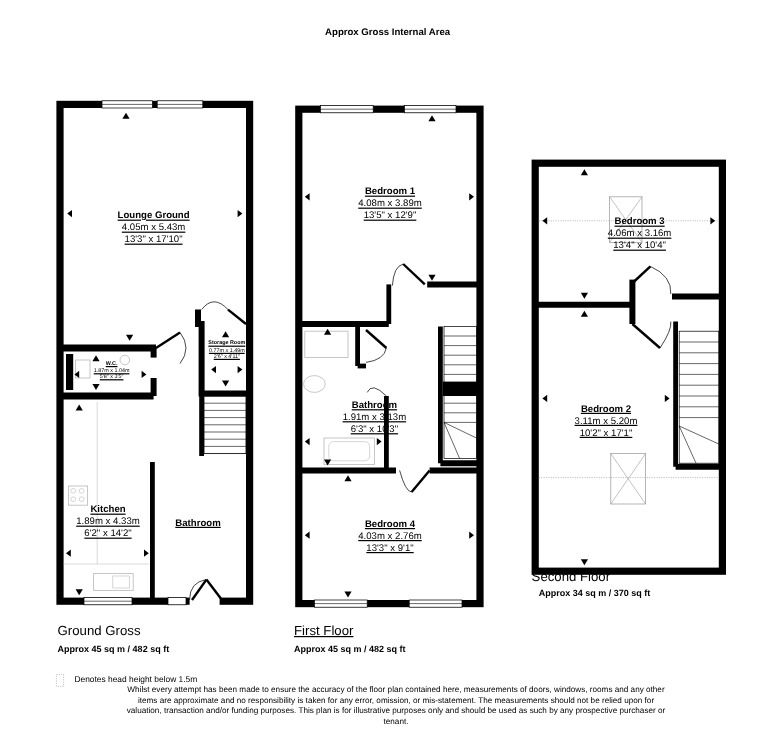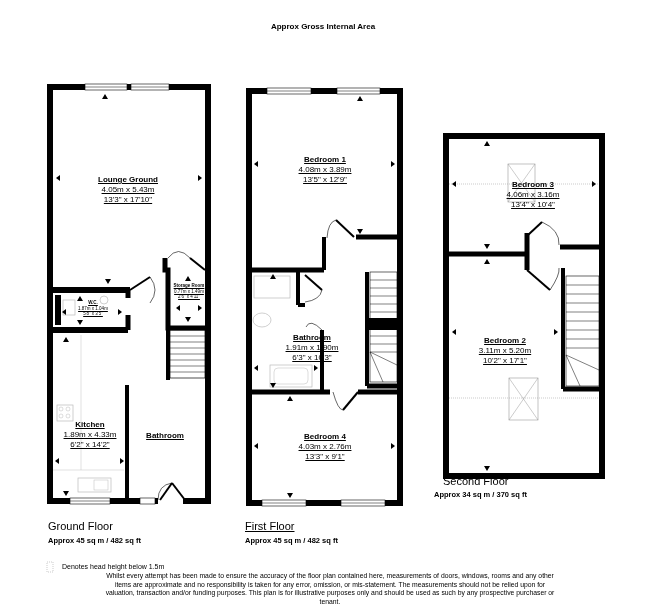--- a/index.html
+++ b/index.html
@@ -263,42 +263,42 @@
   <span class="n">Bathroom</span>
 </div>
 
 <div class="rl" style="left:275px;top:155px;width:100px;">
   <span class="n">Bedroom 1</span>
   <span class="d">4.08m x 3.89m</span>
   <span class="d">13'5" x 12'9"</span>
 </div>
 <div class="rl" style="left:252px;top:333px;width:64px;margin-left:28px;">
   <span class="n">Bathroom</span>
-  <span class="d">1.91m x 1.90m</span>
+  <span class="d">1.91m x 3.13m</span>
   <span class="d">6'3" x 10'3"</span>
 </div>
 <div class="rl" style="left:275px;top:432px;width:100px;">
   <span class="n">Bedroom 4</span>
   <span class="d">4.03m x 2.76m</span>
   <span class="d">13'3" x 9'1"</span>
 </div>
 
 <div class="rl" style="left:483px;top:180px;width:100px;">
   <span class="n">Bedroom 3</span>
   <span class="d">4.06m x 3.16m</span>
   <span class="d">13'4" x 10'4"</span>
 </div>
 <div class="rl" style="left:455px;top:336px;width:100px;">
   <span class="n">Bedroom 2</span>
   <span class="d">3.11m x 5.20m</span>
   <span class="d">10'2" x 17'1"</span>
 </div>
 
-<div class="fl" style="left:48px;top:520px;">Ground Floor</div>
+<div class="fl" style="left:48px;top:520px;">Ground Gross</div>
 <div class="fa" style="left:48px;top:536px;">Approx 45 sq m / 482 sq ft</div>
 <div class="fl" style="left:245px;top:520px;text-decoration:underline;">First Floor</div>
 <div class="fa" style="left:245px;top:536px;">Approx 45 sq m / 482 sq ft</div>
 <div class="fl" style="left:443px;top:475px;text-align:center;">Second Floor</div>
-<div class="fa" style="left:434px;top:490px;">Approx 34 sq m / 370 sq ft</div>
+<div class="fa" style="left:449px;top:490px;">Approx 34 sq m / 370 sq ft</div>
 
 <div class="legend">Denotes head height below 1.5m</div>
 
 <div class="disc">Whilst every attempt has been made to ensure the accuracy of the floor plan contained here, measurements of doors, windows, rooms and any other items are approximate and no responsibility is taken for any error, omission, or mis-statement. The measurements should not be relied upon for valuation, transaction and/or funding purposes. This plan is for illustrative purposes only and should be used as such by any prospective purchaser or tenant.</div>
 
 </body></html>

